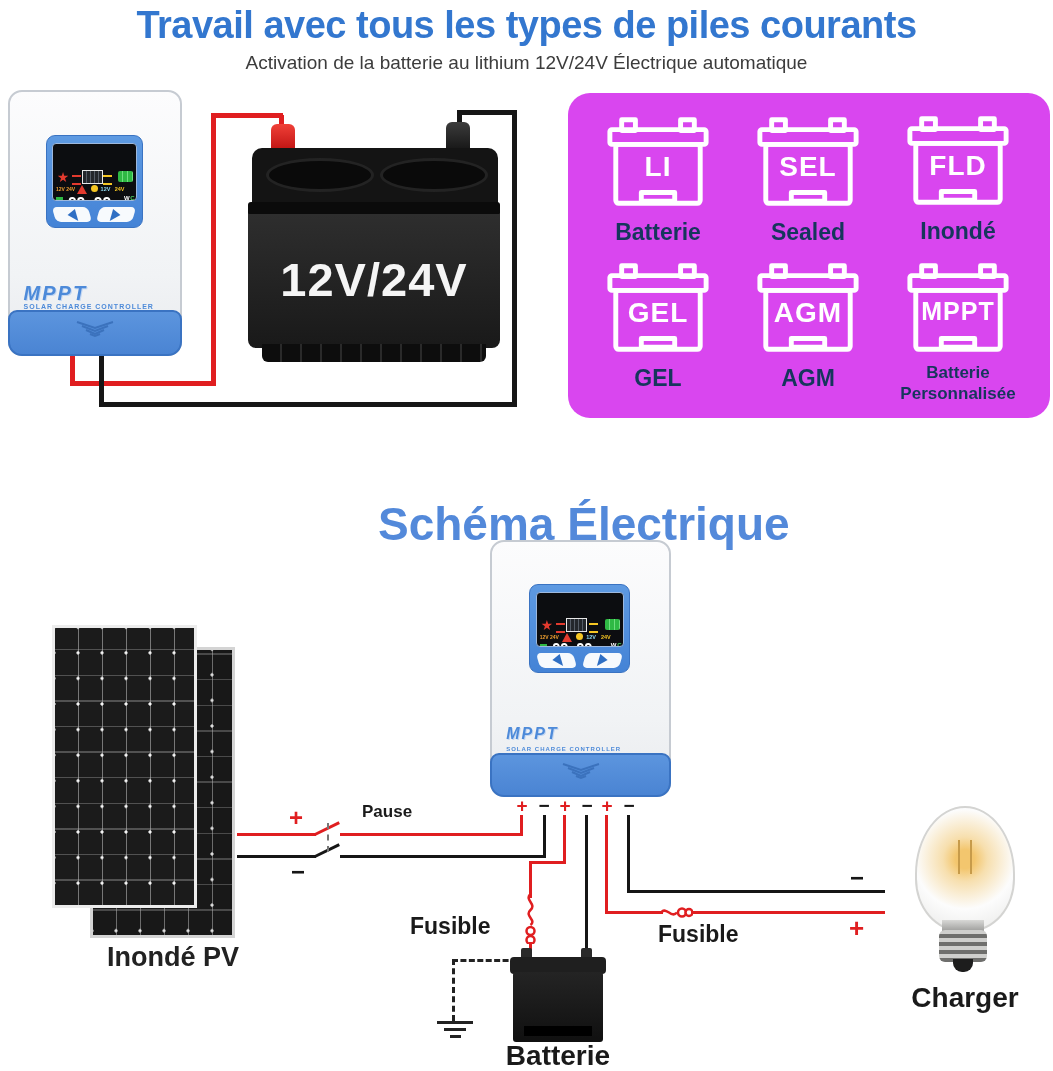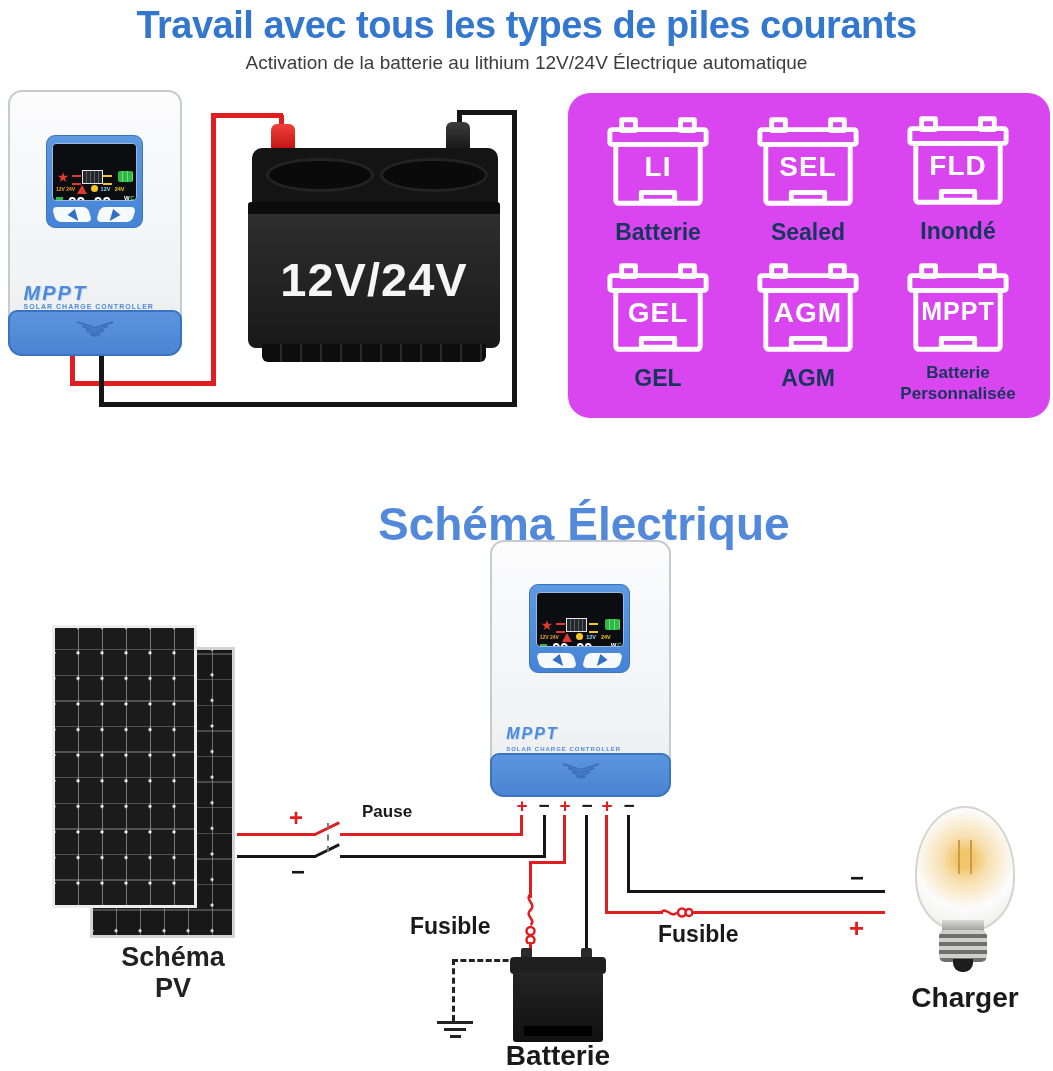--- a/index.html
+++ b/index.html
@@ -307,21 +307,21 @@
         <span class="bt-code" style="font-size:25px;">MPPT</span>
       </div>
       <div class="bt-label small">Batterie Personnalisée</div>
     </div>
   </div>
 
   <div class="title2">Schéma Électrique</div>
 
   <div class="pvpanel back"></div>
   <div class="pvpanel front"></div>
-  <div class="pv-label">Schéma PV</div>
+  <div class="pv-label">Inondé PV</div>
 
   <div class="wire red" style="left:237px;top:833px;width:79px;height:3px"></div>
   <div class="wire black" style="left:237px;top:855px;width:79px;height:3px"></div>
 
   <div class="wire red" style="left:315px;top:833px;width:27px;height:3px;transform:rotate(-26deg);transform-origin:0 50%;"></div>
   <div class="wire black" style="left:315px;top:855px;width:27px;height:3px;transform:rotate(-26deg);transform-origin:0 50%;"></div>
   <div class="dash" style="left:327px;top:823px;height:29px;border-left:2px dashed #777;"></div>
 
   <div class="wire red" style="left:340px;top:833px;width:183px;height:3px"></div>
   <div class="wire black" style="left:340px;top:855px;width:206px;height:3px"></div>

